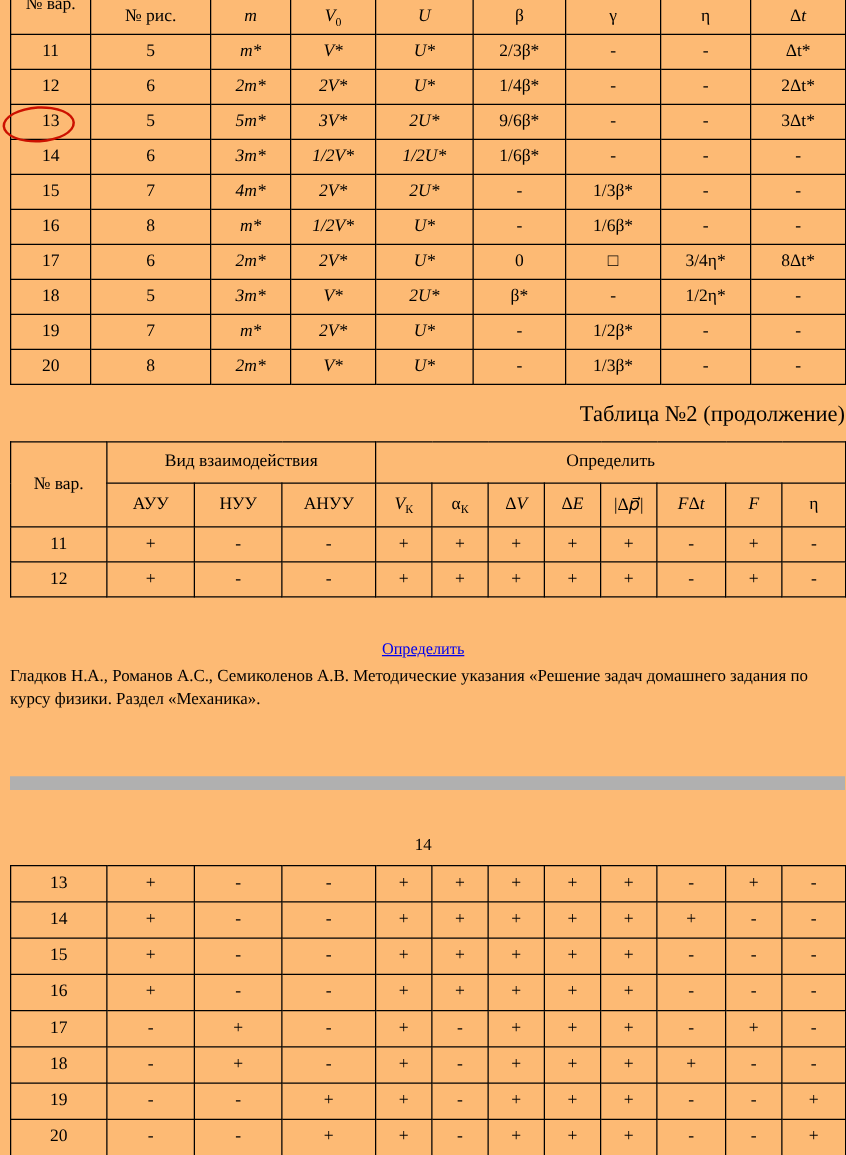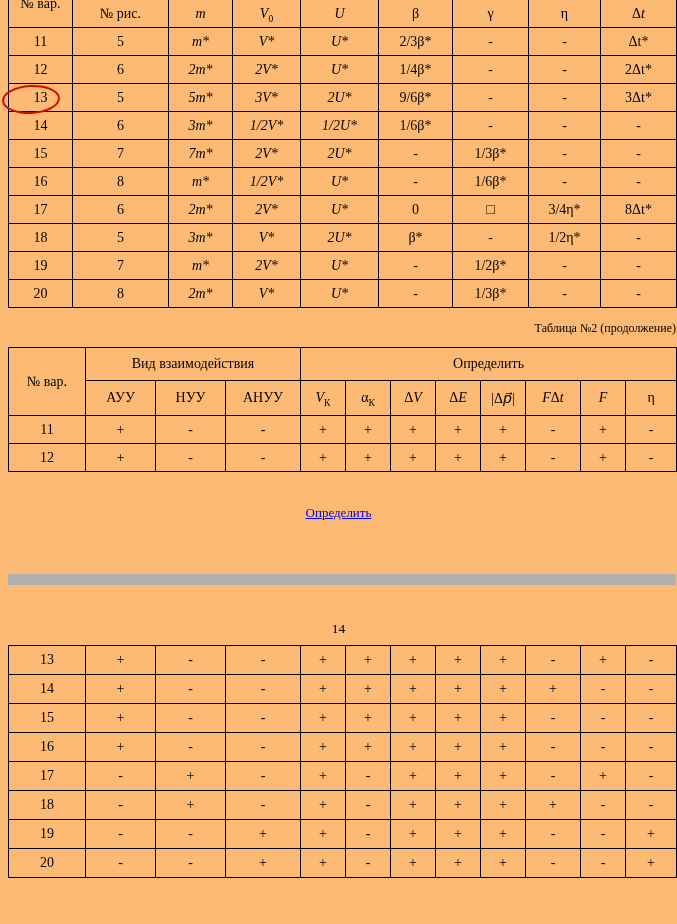--- a/index.html
+++ b/index.html
@@ -8,21 +8,21 @@
   table{border-collapse:collapse;table-layout:fixed;width:668px;margin-left:8px}
   th,td{border:1px solid #000;padding:0;text-align:center;vertical-align:middle;font-weight:normal;
         font-size:14px;height:27px;overflow:hidden;white-space:nowrap;
         font-family:"Liberation Serif","DejaVu Serif","DejaVu Sans",serif}
   .t1 thead th{border-top:none}
   .t1 th.cut{vertical-align:top}
   .t1 th.cut span{display:inline-block;transform:translateY(-4px)}
   .t1 td.col2,.t1 td.col3,.t1 td.col4{font-style:italic}
   .mi{font-style:italic}
   sub{font-size:9.5px;line-height:0}
-  .caption{margin:13px 0 0 8px;width:668px;text-align:right;font-size:12px}
+  .caption{margin:13px 0 0 8px;width:668px;text-align:right;font-size:18px}
   .t2{margin-top:11px}
   .t2 thead tr.group th{height:32px}
   .t2 thead tr.subhead th{height:34px}
   .toc{margin-top:33px;width:677px;text-align:center;font-size:13px}
   .toc a{text-decoration:underline;cursor:pointer}
   .ref{margin:5px 0 0 8px;width:664px;font-size:13.5px;line-height:1.32;text-align:left}
   .pagebreak{margin:53px 0 0 8px;width:668px;height:11px}
   .pagenum{margin-top:36px;width:677px;text-align:center;font-size:13.5px}
   .t3{margin-top:8px}
   .t3 td{height:28px}
@@ -100,21 +100,21 @@
           <td class="col3">1/2V*</td>
           <td class="col4">1/2U*</td>
           <td class="col5">1/6β*</td>
           <td class="col6">-</td>
           <td class="col7">-</td>
           <td class="col8">-</td>
         </tr>
         <tr>
           <td class="col0">15</td>
           <td class="col1">7</td>
-          <td class="col2">7m*</td>
+          <td class="col2">4m*</td>
           <td class="col3">2V*</td>
           <td class="col4">2U*</td>
           <td class="col5">-</td>
           <td class="col6">1/3β*</td>
           <td class="col7">-</td>
           <td class="col8">-</td>
         </tr>
         <tr>
           <td class="col0">16</td>
           <td class="col1">8</td>
@@ -239,20 +239,21 @@
           <td class="col10">+</td>
           <td class="col11">-</td>
         </tr>
       </tbody>
   </table>
 
   <div class="toc">
     <a href="#" style="color: rgb(0, 0, 238);">Определить</a>
   </div>
 
+  <p class="ref">Гладков Н.А., Романов А.С., Семиколенов А.В. Методические указания «Решение задач домашнего задания по курсу физики. Раздел «Механика».</p>
 
   <div class="pagebreak" style="background: rgb(176, 176, 176);"></div>
 
   <div class="pagenum">14</div>
 
   <table class="t2 t3">
     <colgroup>
       <col style="width:77px">
         <col style="width:70px">
         <col style="width:70px">

